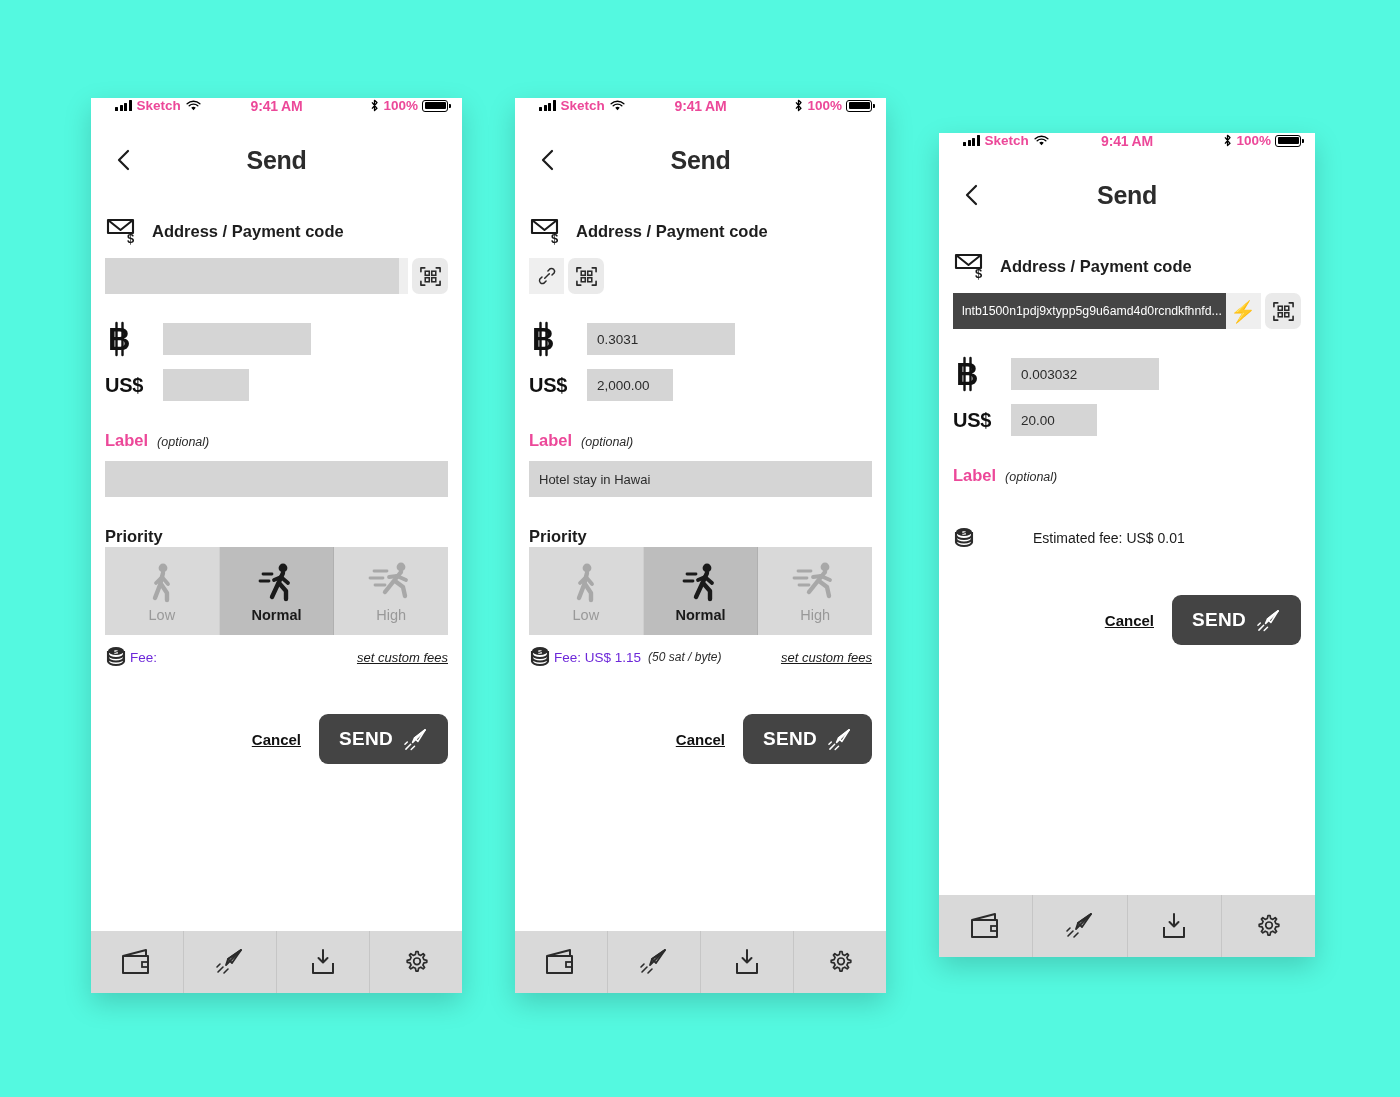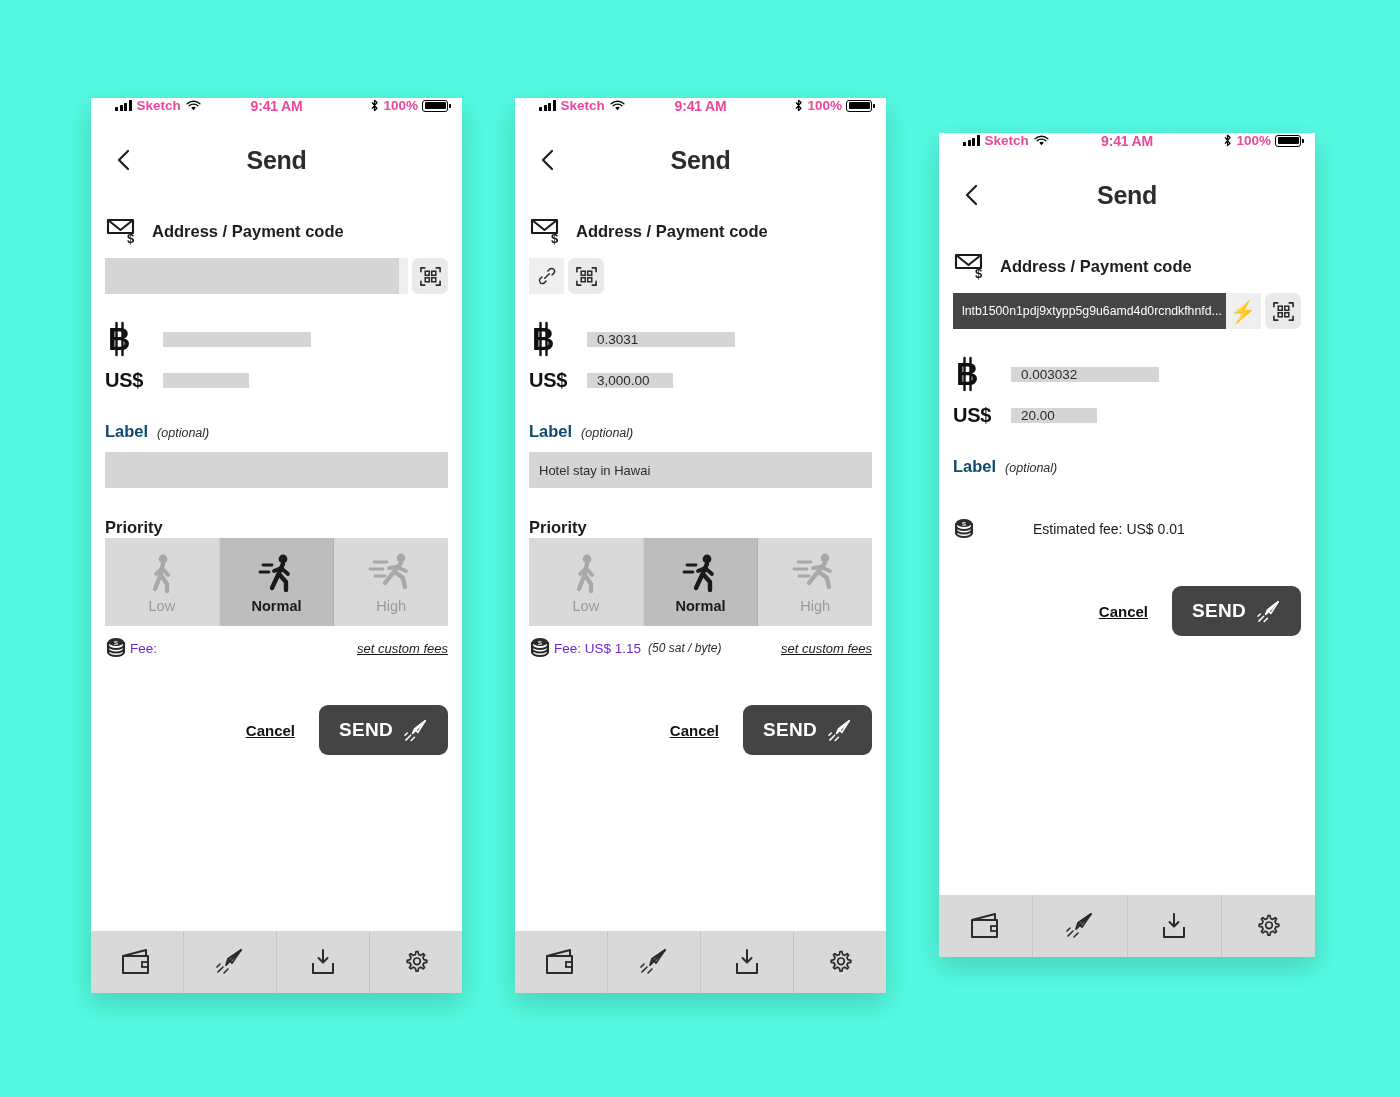--- a/index.html
+++ b/index.html
@@ -99,28 +99,28 @@
 
   .amt-block { margin-top: 26px; }
   .amt-row { display: flex; align-items: center; gap: 0; }
   .amt-row + .amt-row { margin-top: 11px; }
   .amt-key {
     width: 58px; flex: 0 0 58px; display: flex;
     align-items: center; justify-content: flex-start;
   }
   .usd-key { font-size: 20px; font-weight: bold; color: #111; letter-spacing: -0.3px; }
   .amt-input {
-    height: 15px; background: #d5d5d5; display: flex; align-items: center;
+    height: 32px; background: #d5d5d5; display: flex; align-items: center;
     padding: 0 10px; font-size: 13.5px; color: #2b2b2b;
   }
   .amt-btc { width: 148px; }
   .amt-usd { width: 86px; }
 
   .label-head { display: flex; align-items: baseline; gap: 9px; margin-top: 30px; }
-  .label-title { font-size: 16.5px; font-weight: bold; color: #0c4a6e; }
+  .label-title { font-size: 16.5px; font-weight: bold; color: #ec4899; }
   .label-opt { font-size: 12.5px; font-style: italic; color: #2b2b2b; }
   .label-field {
     margin-top: 11px; height: 36px; background: #d5d5d5;
     display: flex; align-items: center; padding: 0 10px;
     font-size: 13px; color: #2b2b2b;
   }
 
   .prio-title { font-size: 16.5px; font-weight: bold; color: #1d1d1d; margin-top: 30px; }
   .prio-bar { display: flex; margin-top: 1px; height: 88px; }
   .prio-seg {
@@ -142,21 +142,21 @@
   .custom-fees {
     margin-left: auto; font-size: 13px; font-style: italic;
     color: #1a1a1a; text-decoration: underline; cursor: pointer;
   }
 
   .est-fee-row { display: flex; align-items: center; margin-top: 42px; gap: 48px; }
   .est-fee-text { font-size: 14px; color: #1a1a1a; margin-left: 10px; }
 
   .actions {
     display: flex; align-items: center; justify-content: flex-end;
-    gap: 24px; margin-top: 46px;
+    gap: 18px; margin-top: 46px;
   }
   .cancel {
     font-size: 15px; font-weight: bold; color: #111;
     text-decoration: underline; cursor: pointer;
   }
   .send-btn {
     background: #444444; border-radius: 9px;
     height: 50px; padding: 0 20px;
     display: flex; align-items: center; gap: 10px; cursor: pointer;
   }
@@ -428,21 +428,21 @@
               <text x="3" y="30" font-family="Liberation Sans, sans-serif" font-size="31" font-weight="bold" fill="#111">B</text>
               <path d="M11.5 3 L11.5 35 M17.5 3 L17.5 35" stroke="#111" stroke-width="2.4" stroke-linecap="round"></path>
             </svg>
           </span>
           <div class="amt-input amt-btc">0.3031</div>
         </div>
         <div class="amt-row">
           <span class="amt-key">
             <span class="usd-key">US$</span>
           </span>
-          <div class="amt-input amt-usd">3,000.00</div>
+          <div class="amt-input amt-usd">2,000.00</div>
         </div>
       </div>
 
       <div class="label-head">
         <span class="label-title">Label</span>
         <span class="label-opt">(optional)</span>
       </div>
       <div class="label-field">Hotel stay in Hawai</div>
 
       <div class="prio-title">Priority</div>

